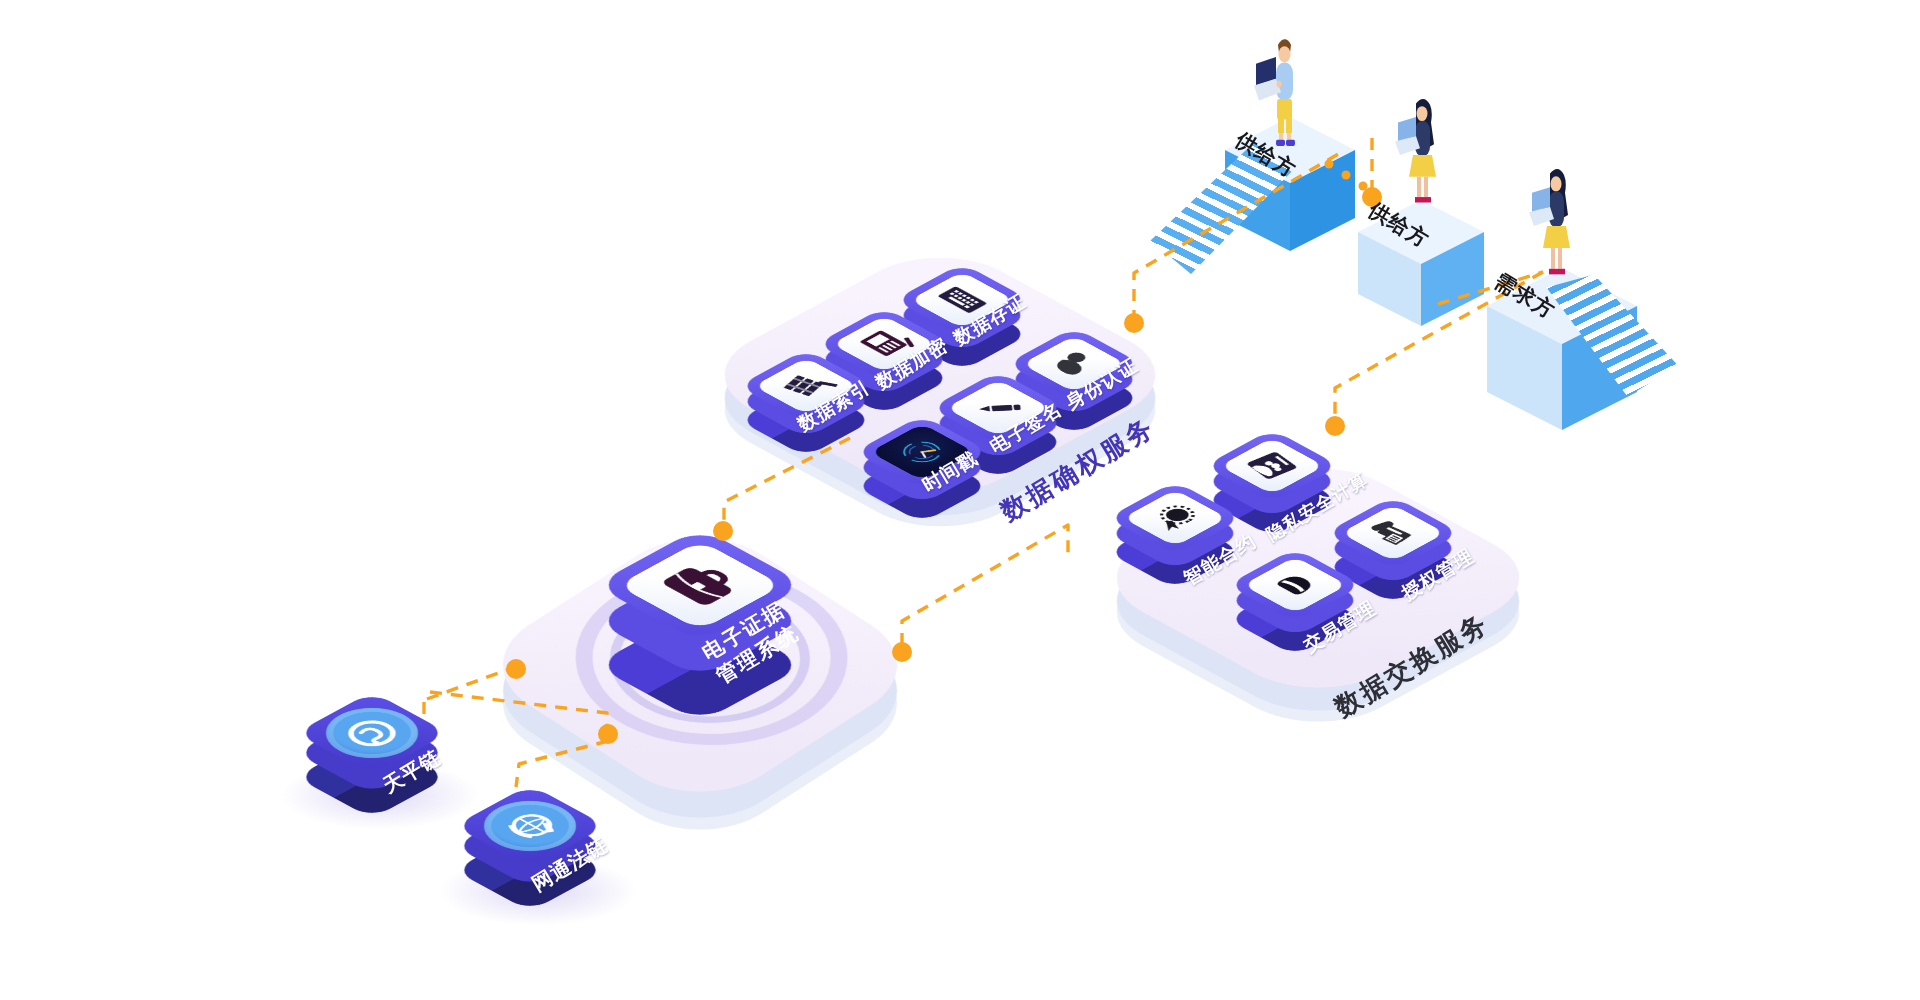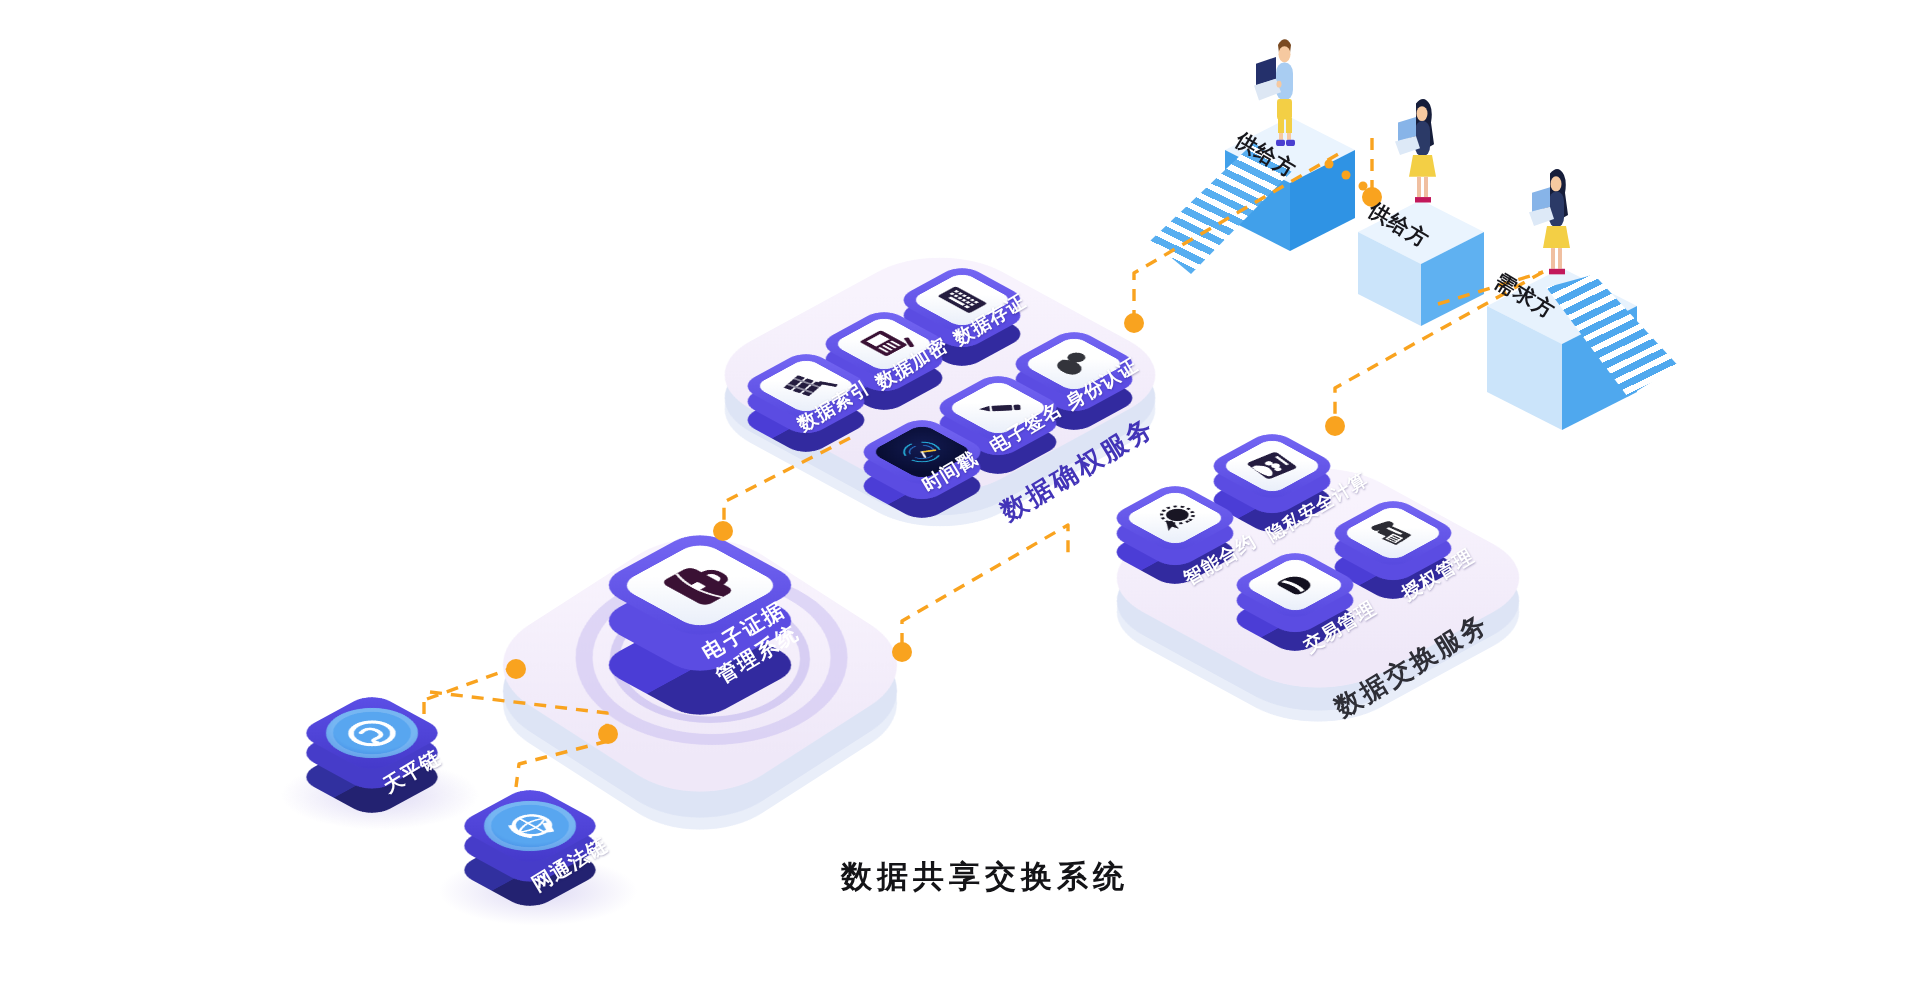--- a/index.html
+++ b/index.html
@@ -423,14 +423,13 @@
     <div>管理系统</div>
   </div>
 
   <div class="pf-label" style="left:968px;top:452px;color:#4334B8;">数据确权服务</div>
   <div class="pf-label" style="left:1302px;top:648px;color:#2E2E36;">数据交换服务</div>
 
   <div class="ped-label" style="left:1211px;top:141px;">供给方</div>
   <div class="ped-label" style="left:1344px;top:211px;">供给方</div>
   <div class="ped-label" style="left:1470px;top:282px;">需求方</div>
 
-  <div id="main-title">数据共享交换系统</div>
 </div>
 
 </body></html>

